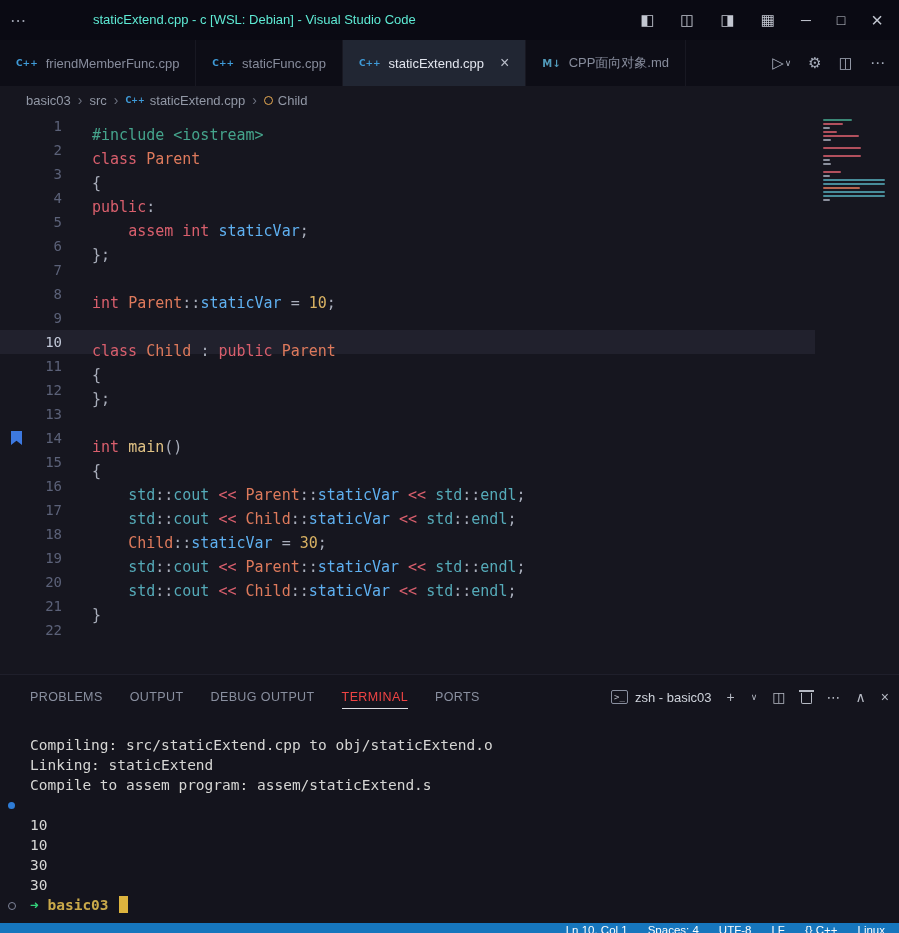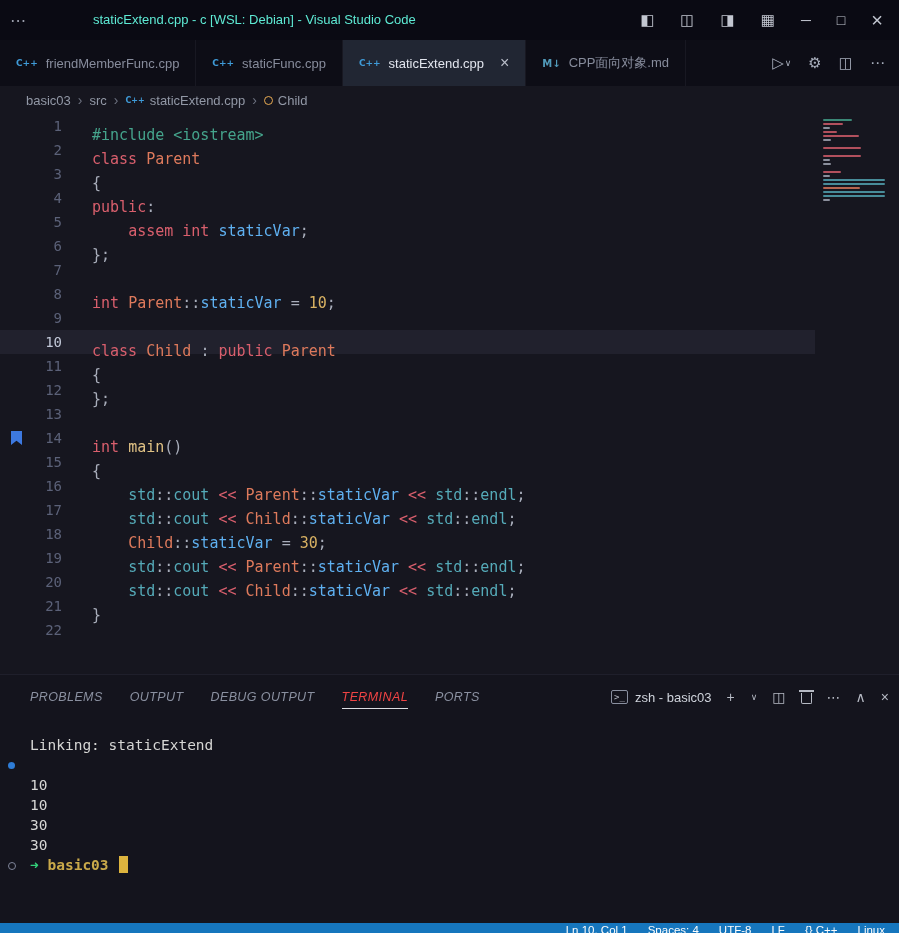--- a/index.html
+++ b/index.html
@@ -59,21 +59,21 @@
   .tok-kw{color:var(--c-kw);} .tok-ty{color:var(--c-ty);} .tok-va{color:var(--c-va);}
   .tok-nu{color:var(--c-nu);} .tok-pp{color:var(--c-pp);} .tok-ns{color:var(--c-ns);}
   .tok-op{color:var(--c-op);} .tok-pu{color:var(--c-pu);} .tok-pl{color:var(--c-pl);}
   .tok-fn{color:var(--c-fn);}
   .minimap { position:absolute; top:0; right:0; width:84px; height:100%; padding-top:5px; }
   .mm-line { height:2px; margin:0 0 2px 8px; border-radius:1px; opacity:.8; }
 
   
   .panel { height:249px; flex:0 0 249px; border-top:1px solid #1f1f2b; background:#14141d; }
   .panel-header { height:44px; display:flex; align-items:center; padding:0 10px 0 30px; }
-  .panel-tabs { display:flex; gap:27px; flex:1 1 auto; font-size:12.5px; letter-spacing:.4px; color:#8a90a0;font-style:italic; }
+  .panel-tabs { display:flex; gap:27px; flex:1 1 auto; font-size:12.5px; letter-spacing:.4px; color:#8a90a0; }
   .panel-tab { padding:5px 0 4px 0; cursor:default; }
   .panel-tab.active { color:#ef4444; border-bottom:1px solid #dcdde2; }
   .panel-actions { display:flex; align-items:center; gap:15px; color:#b6bac4; font-size:14px; }
   .term-chip { display:flex; align-items:center; gap:7px; font-size:13px; color:#cfd3db; }
   .term-ic { font-size:9px; border:1px solid #8a90a0; padding:1px 2px; border-radius:2px; color:#b6bac4;
     font-family:"DejaVu Sans Mono",monospace; }
   .trash { position:relative; width:11px; height:11px; border:1px solid #b6bac4; border-top:none;
     border-radius:0 0 2px 2px; display:inline-block; margin-top:3px; }
   .trash::before { content:''; position:absolute; top:-3px; left:-3px; right:-3px; height:2px; background:#b6bac4; }
 
@@ -236,21 +236,23 @@
         <span>+</span>
         <span class="mini">∨</span>
         <span>◫</span>
         <span class="trash"></span>
         <span>⋯</span>
         <span>∧</span>
         <span>×</span>
       </div>
     </div>
     <div class="terminal">
+        <div class="term-line"><span class="deco"></span><span class="term-text"><span class="ts-fg">Compiling: src/staticExtend.cpp to obj/staticExtend.o</span></span></div>
         <div class="term-line"><span class="deco"></span><span class="term-text"><span class="ts-fg">Linking: staticExtend</span></span></div>
+        <div class="term-line"><span class="deco"></span><span class="term-text"><span class="ts-fg">Compile to assem program: assem/staticExtend.s</span></span></div>
         <div class="term-line"><span class="deco filled"></span></div>
         <div class="term-line"><span class="deco"></span><span class="term-text"><span class="ts-fg">10</span></span></div>
         <div class="term-line"><span class="deco"></span><span class="term-text"><span class="ts-fg">10</span></span></div>
         <div class="term-line"><span class="deco"></span><span class="term-text"><span class="ts-fg">30</span></span></div>
         <div class="term-line"><span class="deco"></span><span class="term-text"><span class="ts-fg">30</span></span></div>
         <div class="term-line"><span class="deco hollow"></span><span class="term-text"><span class="ts-green">➜ </span><span class="ts-dir">basic03</span><span class="ts-fg"> </span><span class="cursor"></span></span></div>
       </div>
   </div>
 
   <div class="statusbar">

